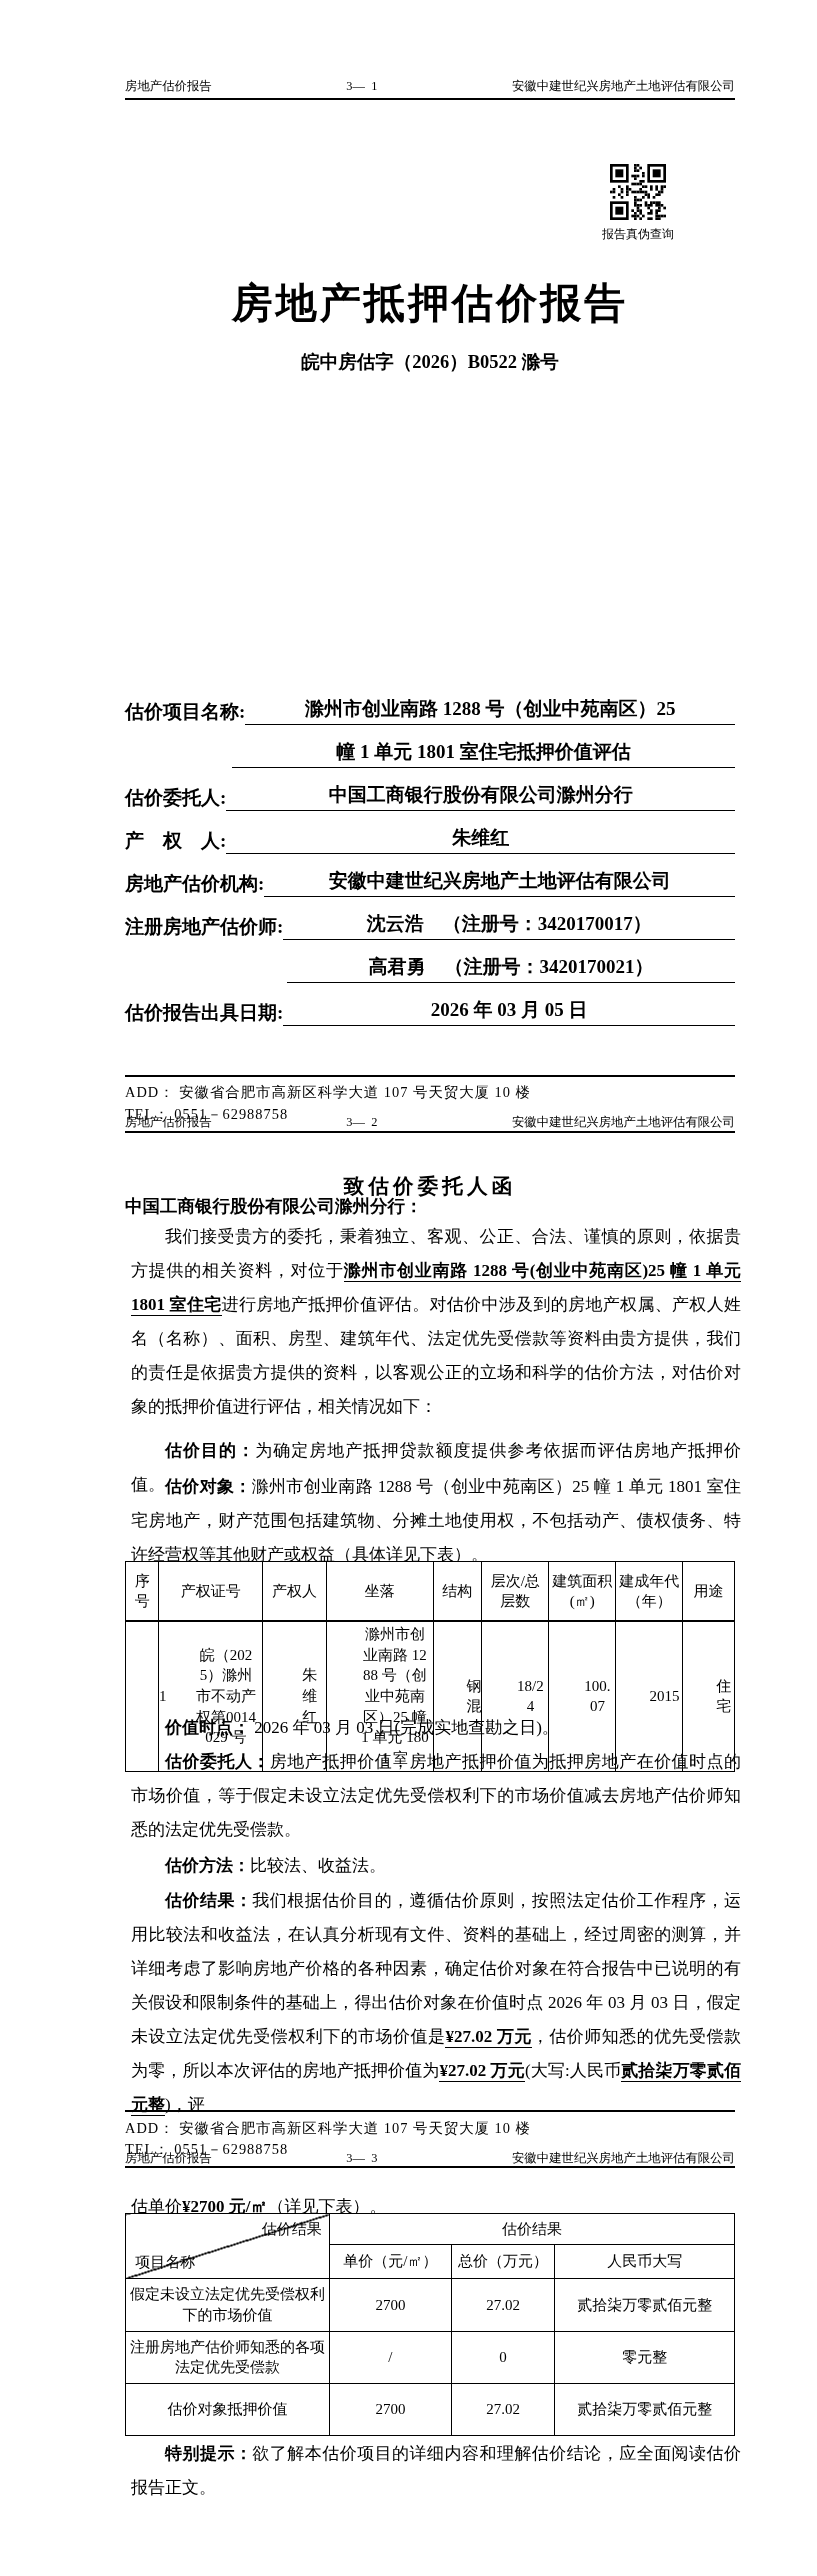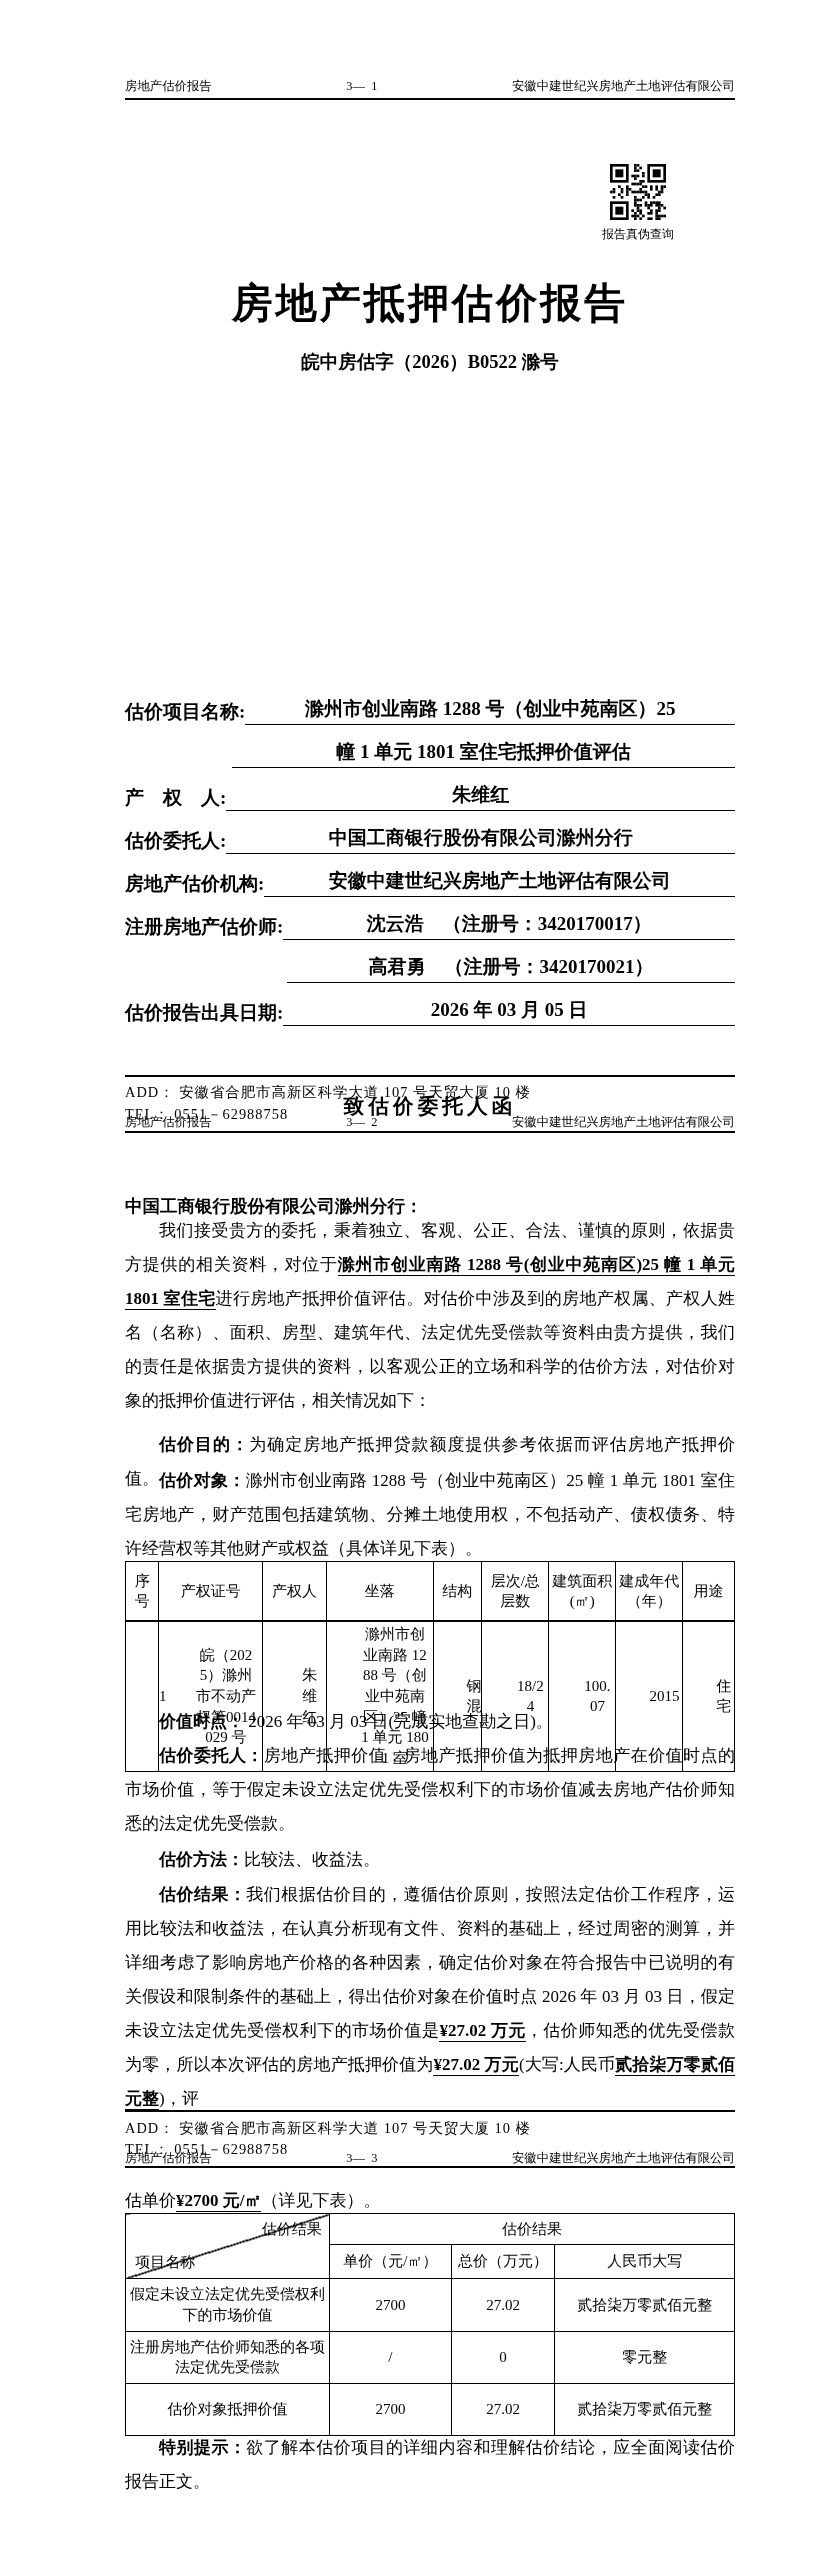--- a/index.html
+++ b/index.html
@@ -13,21 +13,21 @@
   .title{position:absolute;left:125px;width:610px;text-align:center;font-size:41px;
          font-weight:bold;letter-spacing:3.1px;margin-top:20px;}
   .docno{position:absolute;left:125px;width:610px;text-align:center;font-size:18.5px;font-weight:bold;}
   .qrwrap{position:absolute;left:602px;top:164px;width:72px;text-align:center;}
   .qrlabel{font-size:12px;margin-top:4.1px;white-space:nowrap;}
   .fields{position:absolute;left:125px;top:696px;width:610px;font-size:19px;font-weight:bold;}
   .frow{display:flex;align-items:flex-end;height:29px;margin-bottom:14px;}
   .flabel{white-space:pre;}
   .fval{flex:1;text-align:center;border-bottom:1.5px solid #000;padding-bottom:2.1px;white-space:nowrap;}
   .para{position:absolute;left:125px;width:610px;font-size:17px;line-height:34px;
-        text-align:justify;margin:0;}
+        text-align:justify;margin:6px;}
   .ind{text-indent:34px;}
   .b{font-weight:bold;}
   .uin{border-bottom:1px solid #000;padding-bottom:0.5px;}
   .ltitle{position:absolute;left:125px;width:610px;text-align:center;font-size:20.6px;
           font-weight:bold;letter-spacing:4.1px;}
   .salut{position:absolute;left:125px;font-size:17.5px;font-weight:bold;}
   table.tbl{position:absolute;left:125px;width:610px;border-collapse:collapse;
             font-size:15px;table-layout:fixed;background:#fff;}
   table.tbl th,table.tbl td{border:1px solid #000;text-align:center;vertical-align:middle;
             padding:2.1px 2.6px;line-height:20.6px;font-weight:normal;word-break:break-all;}
@@ -178,26 +178,26 @@
 
   <div class="fields">
     <div class="frow">
       <span class="flabel">估价项目名称:</span>
       <span class="fval">滁州市创业南路 1288 号（创业中苑南区）25</span>
     </div>
     <div class="frow">
       <span class="fval" style="margin-left:107px;">幢 1 单元 1801 室住宅抵押价值评估</span>
     </div>
     <div class="frow">
+      <span class="flabel">估价委托人:</span>
+      <span class="fval">中国工商银行股份有限公司滁州分行</span>
+    </div>
+    <div class="frow">
       <span class="flabel">产　权　人:</span>
       <span class="fval">朱维红</span>
-    </div>
-    <div class="frow">
-      <span class="flabel">估价委托人:</span>
-      <span class="fval">中国工商银行股份有限公司滁州分行</span>
     </div>
     <div class="frow">
       <span class="flabel">房地产估价机构:</span>
       <span class="fval">安徽中建世纪兴房地产土地评估有限公司</span>
     </div>
     <div class="frow">
       <span class="flabel">注册房地产估价师:</span>
       <span class="fval">沈云浩　（注册号：3420170017）</span>
     </div>
     <div class="frow">
@@ -213,21 +213,21 @@
   <div class="ftline" style="top:1083px;">ADD： 安徽省合肥市高新区科学大道 107 号天贸大厦 10 楼</div>
   <div class="ftline" style="top:1105px;">TEL： 0551－62988758</div>
 
   <div class="hdr" style="top:1114px;">
     <span>房地产估价报告</span>
     <span>3—  2</span>
     <span>安徽中建世纪兴房地产土地评估有限公司</span>
   </div>
   <div class="rule" style="top:1131px;"></div>
 
-  <div class="ltitle" style="top:1092px;">致估价委托人函</div>
+  <div class="ltitle" style="top:1172px;">致估价委托人函</div>
   <div class="salut" style="top:1194px;">中国工商银行股份有限公司滁州分行：</div>
 
   <p class="para ind" style="top:1214px;"><span>我们接受贵方的委托，秉着独立、客观、公正、合法、谨慎的原则，依据贵方提供的相关资料，对位于</span><span class="b uin">滁州市创业南路 1288 号(创业中苑南区)25 幢 1 单元 1801 室住宅</span><span>进行房地产抵押价值评估。对估价中涉及到的房地产权属、产权人姓名（名称）、面积、房型、建筑年代、法定优先受偿款等资料由贵方提供，我们的责任是依据贵方提供的资料，以客观公正的立场和科学的估价方法，对估价对象的抵押价值进行评估，相关情况如下：</span></p>
 
   <p class="para ind" style="top:1428px;"><span class="b">估价目的：</span><span>为确定房地产抵押贷款额度提供参考依据而评估房地产抵押价值。</span></p>
 
   <p class="para ind" style="top:1464px;"><span class="b">估价对象：</span><span>滁州市创业南路 1288 号（创业中苑南区）25 幢 1 单元 1801 室住宅房地产，财产范围包括建筑物、分摊土地使用权，不包括动产、债权债务、特许经营权等其他财产或权益（具体详见下表）。</span></p>
 
   <table class="tbl tbl1" style="top:1561px;">
     <colgroup>

